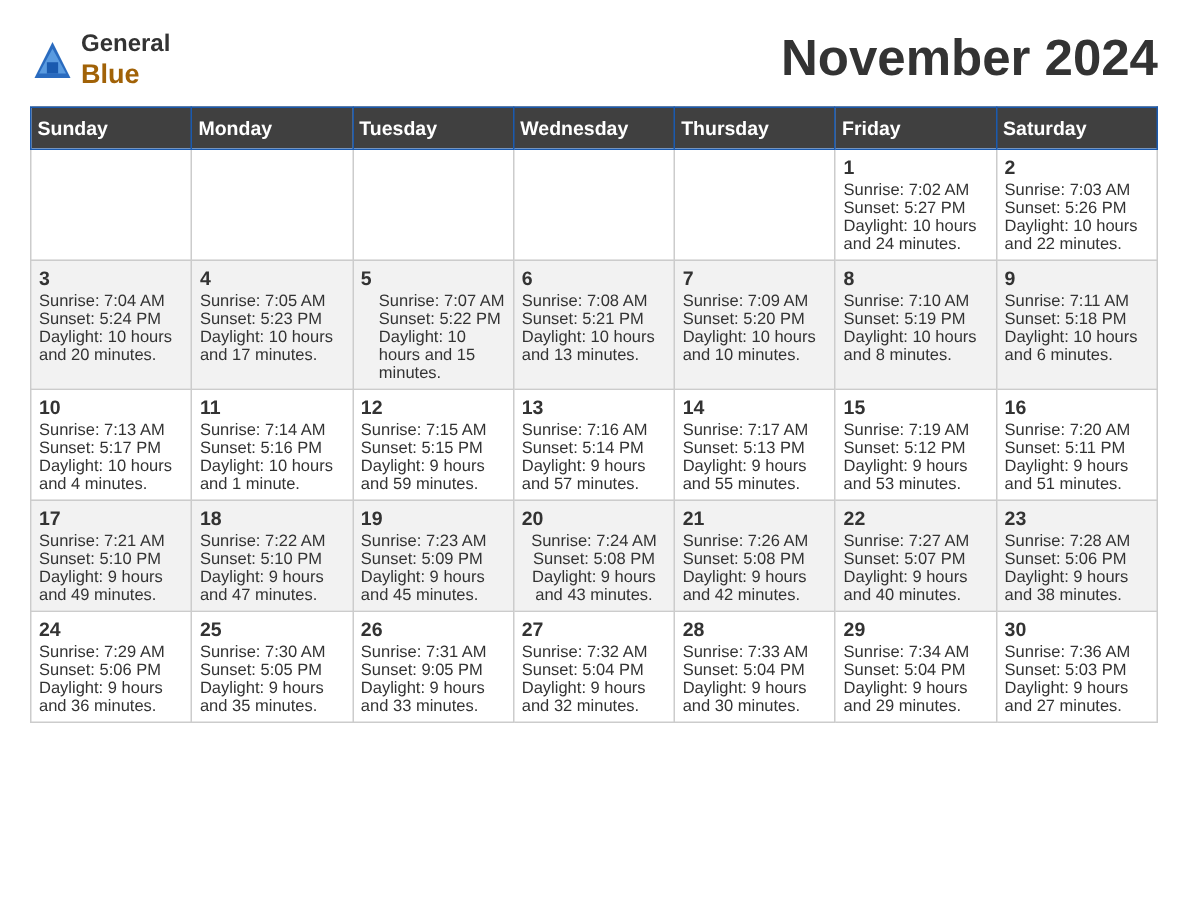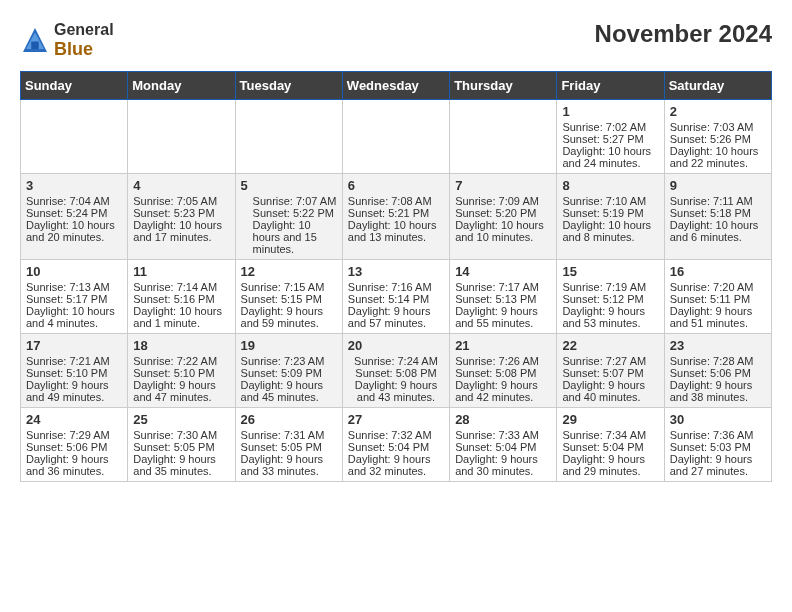--- a/index.html
+++ b/index.html
@@ -37,21 +37,21 @@
     }
     .logo-icon {
       width: 30px;
       height: 30px;
       margin-right: 4px;
     }
     .title-area {
       text-align: right;
     }
     .month-title {
-      font-size: 24px;
+      font-size: 34px;
       font-weight: bold;
       color: #333;
     }
     .location {
       font-size: 15px;
       color: #555;
     }
     .calendar-table {
       width: 100%;
       border-collapse: collapse;
@@ -285,21 +285,21 @@
         </td>
         <td>
           <span class="day-number">25</span>
           <div style="white-space: pre-line;">Sunrise: 7:30 AM
 Sunset: 5:05 PM
 Daylight: 9 hours and 35 minutes.</div>
         </td>
         <td>
           <span class="day-number">26</span>
           <div style="white-space: pre-line;">Sunrise: 7:31 AM
-Sunset: 5:05 PM
+Sunset: 9:05 PM
 Daylight: 9 hours and 33 minutes.</div>
         </td>
         <td>
           <span class="day-number">27</span>
           <div style="white-space: pre-line;">Sunrise: 7:32 AM
 Sunset: 5:04 PM
 Daylight: 9 hours and 32 minutes.</div>
         </td>
         <td>
           <span class="day-number">28</span>

